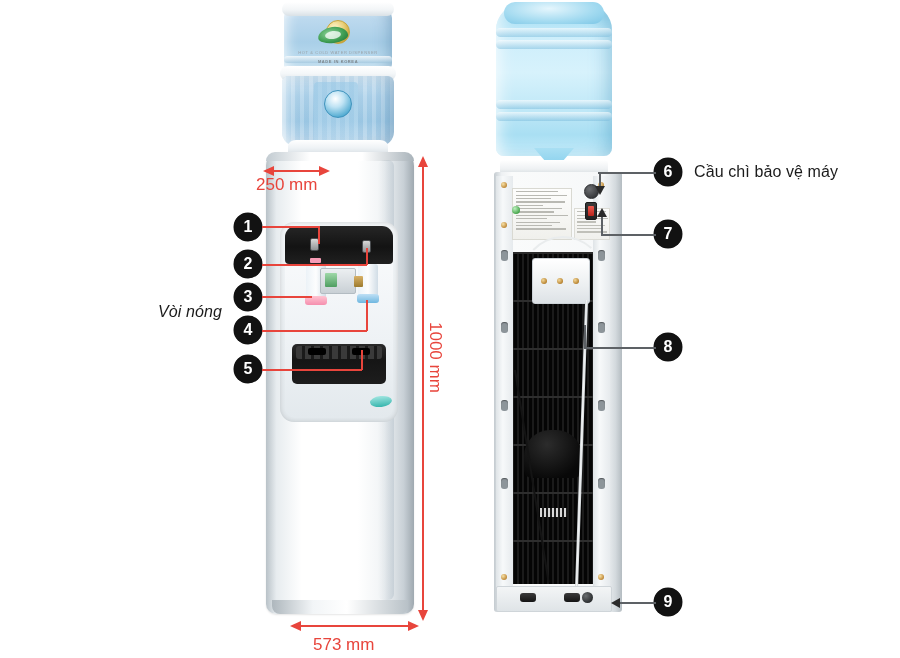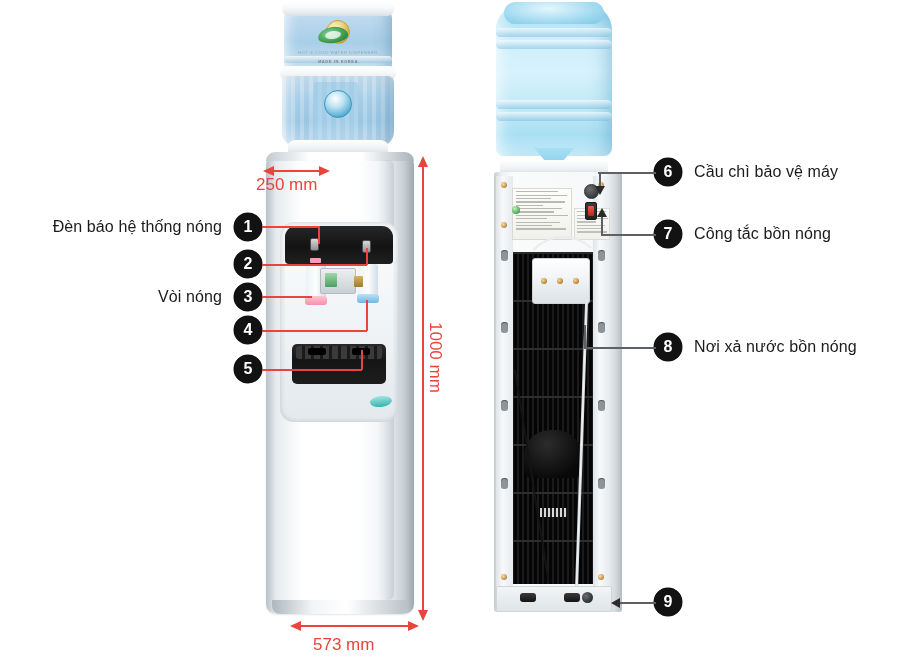--- a/index.html
+++ b/index.html
@@ -553,22 +553,21 @@
     <div class="tube tube-a"></div>
     <div class="tube-b"></div>
     <div class="wire"></div>
 
     <div class="rear-foot"></div>
     <div class="foot-pad" style="left:36px;top:593px"></div>
     <div class="foot-pad" style="left:80px;top:593px"></div>
     <div class="cord-end"></div>
   </div>
 
-  <div class="label right-align" style="left:0px;top:219px;width:222px;">Đèn báo hệ thống nóng</div>
-  <div class="label right-align" style="left:0px;top:289px;width:222px;">Vòi nóng</div>
+  <div class="label right-align" style="left:0px;top:304px;width:222px;font-style:italic;">Vòi nóng</div>
 
   <div class="bullet" style="left:234px;top:213px">1</div>
   <div class="bullet" style="left:234px;top:250px">2</div>
   <div class="bullet" style="left:234px;top:283px">3</div>
   <div class="bullet" style="left:234px;top:316px">4</div>
   <div class="bullet" style="left:234px;top:355px">5</div>
 
   <div class="lead h" style="left:262px;top:226px;width:58px"></div>
   <div class="lead v" style="left:318px;top:226px;height:18px"></div>
 
@@ -577,22 +576,20 @@
 
   <div class="lead h" style="left:262px;top:296px;width:50px"></div>
 
   <div class="lead h" style="left:262px;top:330px;width:105px"></div>
   <div class="lead v" style="left:366px;top:300px;height:31px"></div>
 
   <div class="lead h" style="left:262px;top:369px;width:100px"></div>
   <div class="lead v" style="left:361px;top:350px;height:20px"></div>
 
   <div class="label" style="left:694px;top:164px">Cầu chì  bảo vệ máy</div>
-  <div class="label" style="left:694px;top:226px">Công tắc bồn nóng</div>
-  <div class="label" style="left:694px;top:339px">Nơi xả nước bồn nóng</div>
 
   <div class="bullet" style="left:654px;top:158px">6</div>
   <div class="bullet" style="left:654px;top:220px">7</div>
   <div class="bullet" style="left:654px;top:333px">8</div>
   <div class="bullet" style="left:654px;top:588px">9</div>
 
   <div class="lead grey h" style="left:598px;top:172px;width:58px"></div>
   <div class="lead grey v" style="left:599px;top:172px;height:16px"></div>
   <div class="arrowdown" style="left:595px;top:186px"></div>
 

